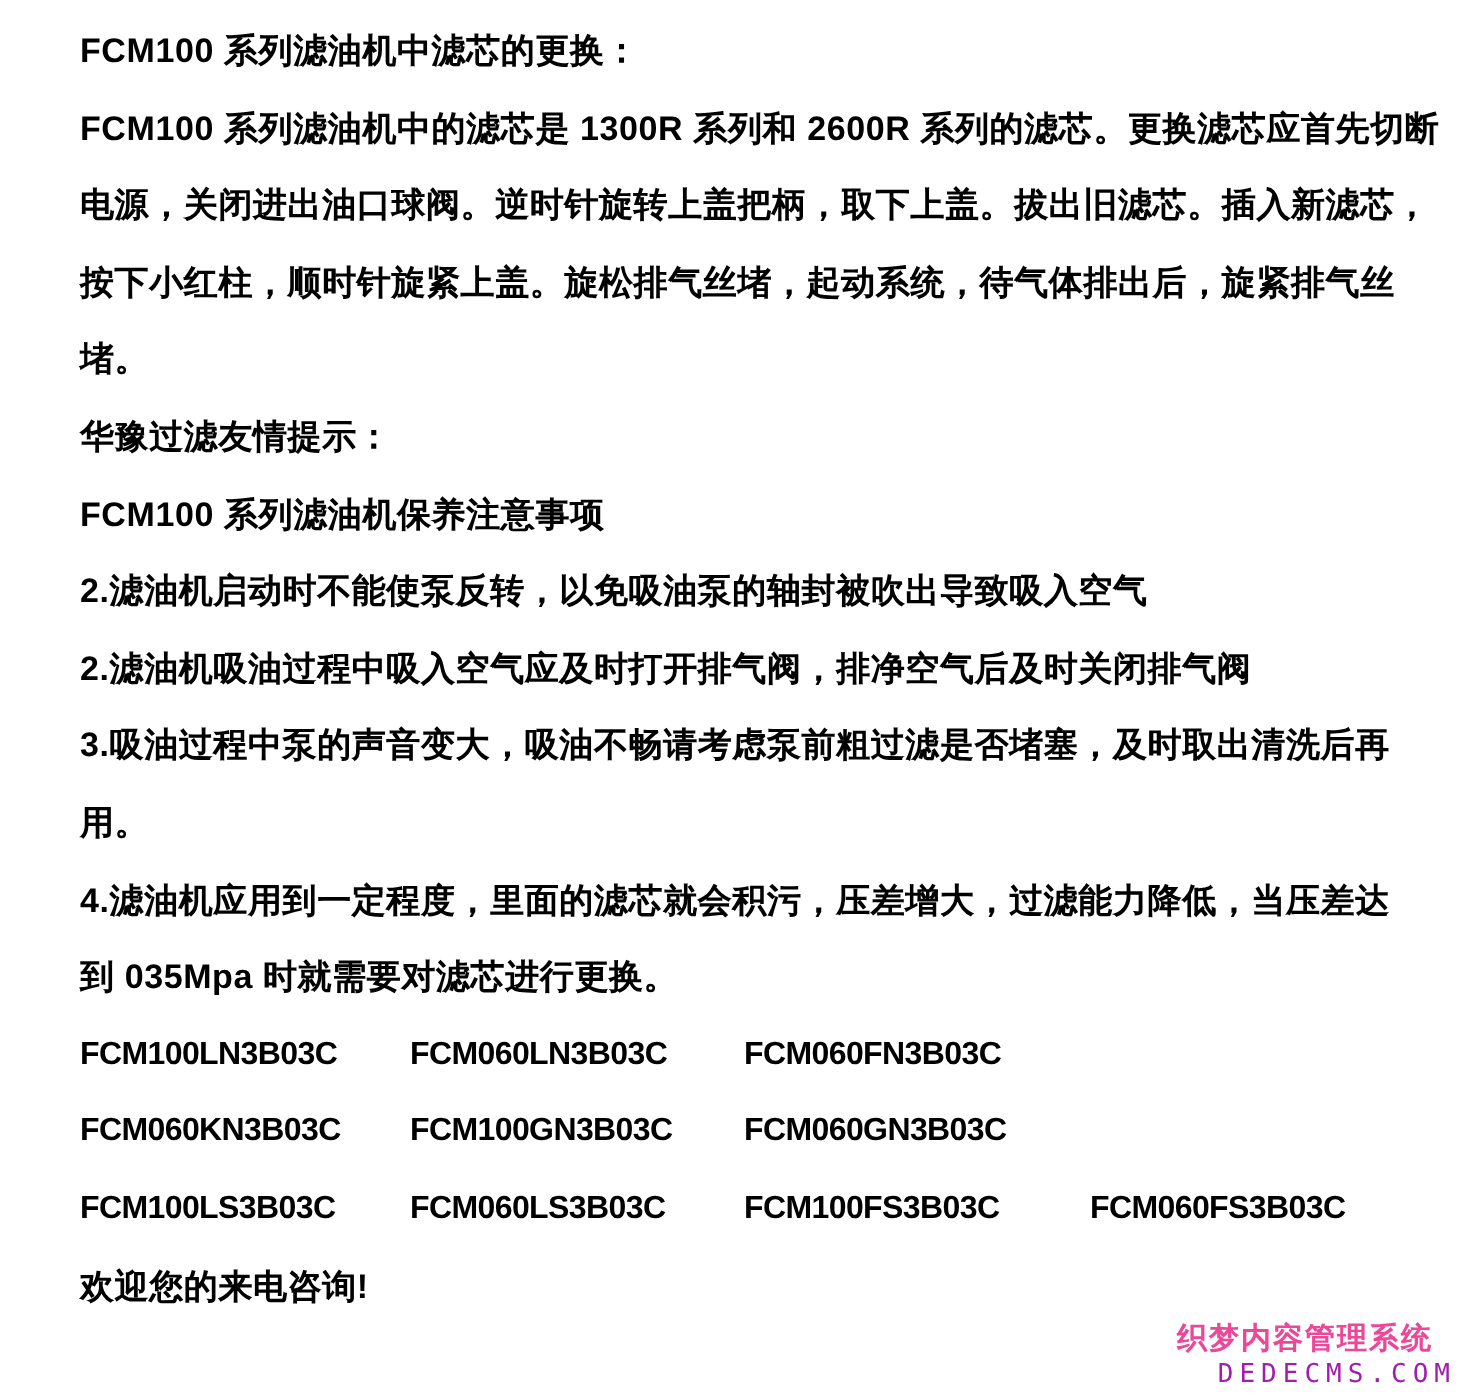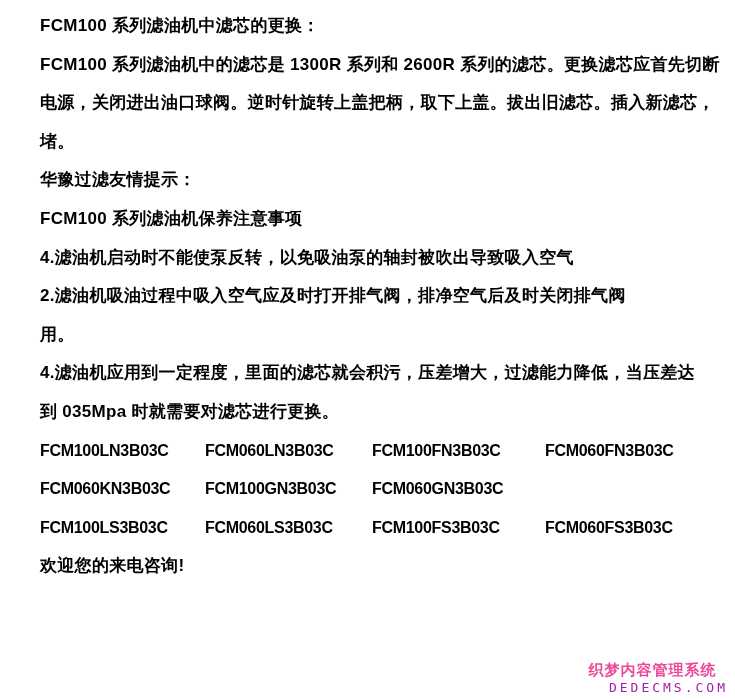--- a/index.html
+++ b/index.html
@@ -74,35 +74,36 @@
 </head>
 <body>
 
 <div class="page">
   <div class="content">
 
     <div class="line">FCM100 系列滤油机中滤芯的更换：</div>
 
     <div class="line">FCM100 系列滤油机中的滤芯是 1300R 系列和 2600R 系列的滤芯。更换滤芯应首先切断</div>
     <div class="line">电源，关闭进出油口球阀。逆时针旋转上盖把柄，取下上盖。拔出旧滤芯。插入新滤芯，</div>
+    <div class="line">按下小红柱，顺时针旋紧上盖。旋松排气丝堵，起动系统，待气体排出后，旋紧排气丝</div>
     <div class="line">堵。</div>
 
     <div class="line">华豫过滤友情提示：</div>
     <div class="line">FCM100 系列滤油机保养注意事项</div>
 
-    <div class="line">4.滤油机启动时不能使泵反转，以免吸油泵的轴封被吹出导致吸入空气</div>
+    <div class="line">2.滤油机启动时不能使泵反转，以免吸油泵的轴封被吹出导致吸入空气</div>
     <div class="line">2.滤油机吸油过程中吸入空气应及时打开排气阀，排净空气后及时关闭排气阀</div>
+    <div class="line">3.吸油过程中泵的声音变大，吸油不畅请考虑泵前粗过滤是否堵塞，及时取出清洗后再</div>
     <div class="line">用。</div>
     <div class="line">4.滤油机应用到一定程度，里面的滤芯就会积污，压差增大，过滤能力降低，当压差达</div>
     <div class="line">到 035Mpa 时就需要对滤芯进行更换。</div>
 
     <div class="model-row">
       <span class="model-cell">FCM100LN3B03C</span>
       <span class="model-cell">FCM060LN3B03C</span>
-      <span class="model-cell">FCM100FN3B03C</span>
       <span class="model-cell">FCM060FN3B03C</span>
     </div>
     <div class="model-row">
       <span class="model-cell">FCM060KN3B03C</span>
       <span class="model-cell">FCM100GN3B03C</span>
       <span class="model-cell">FCM060GN3B03C</span>
     </div>
     <div class="model-row">
       <span class="model-cell">FCM100LS3B03C</span>
       <span class="model-cell">FCM060LS3B03C</span>

